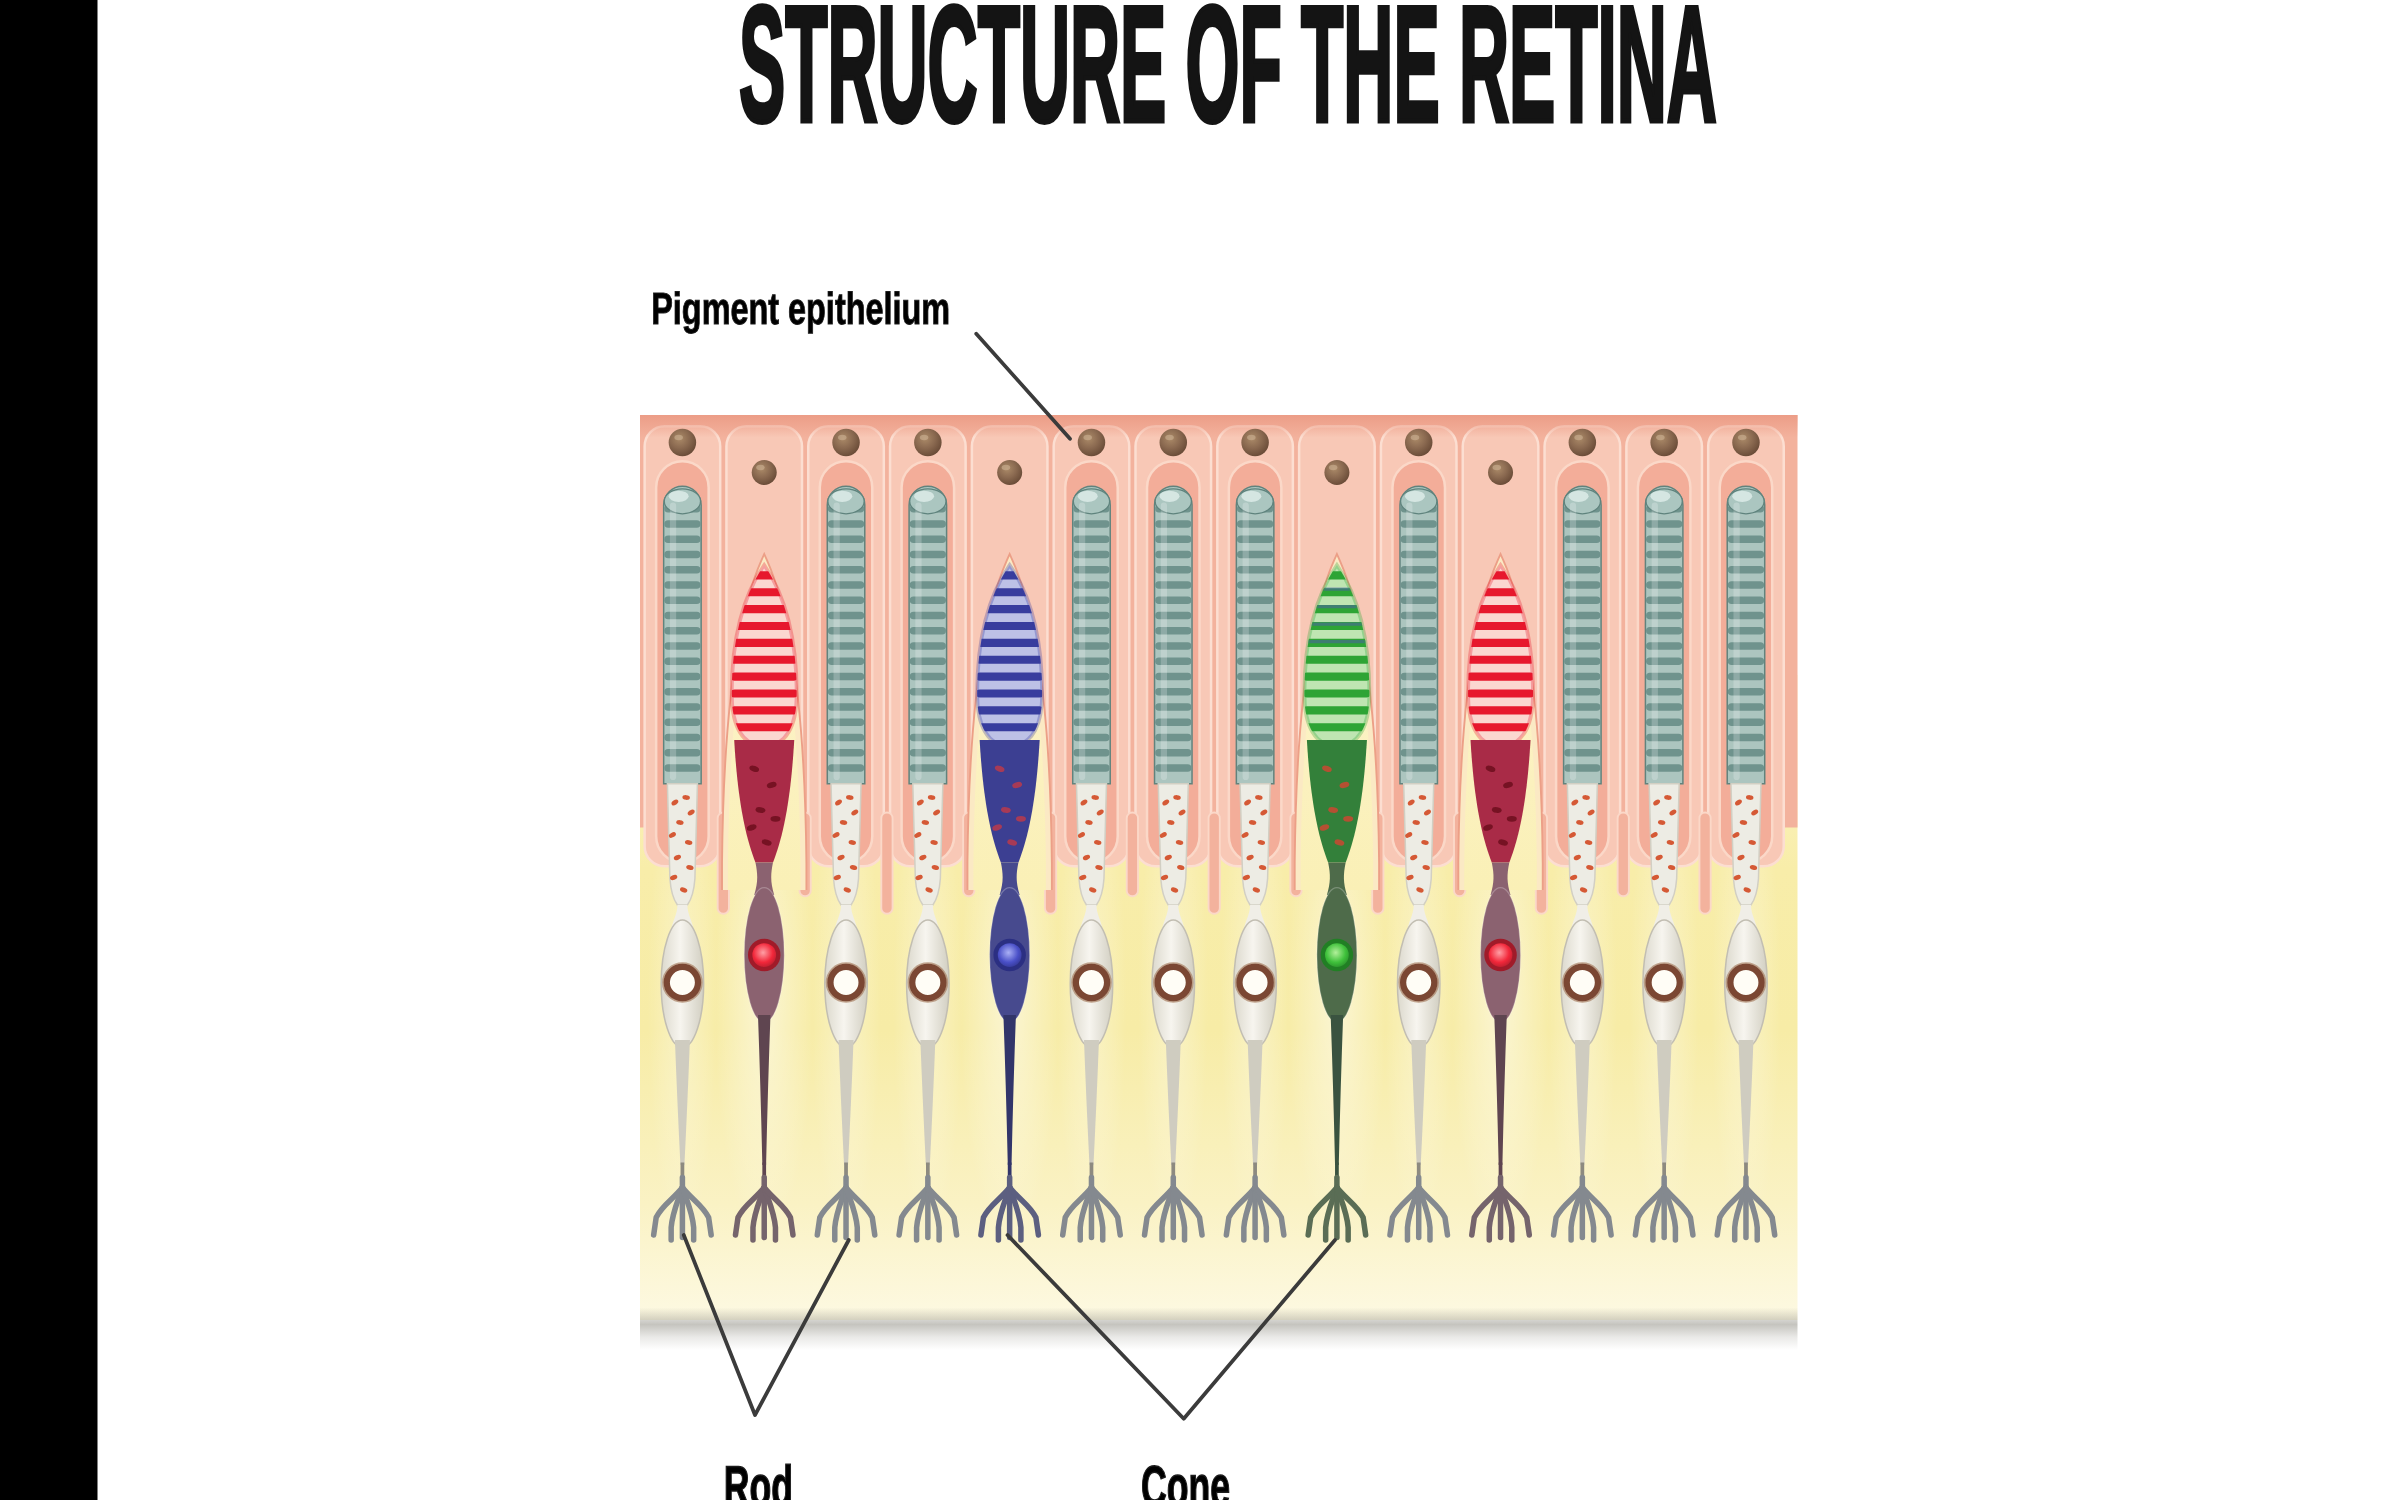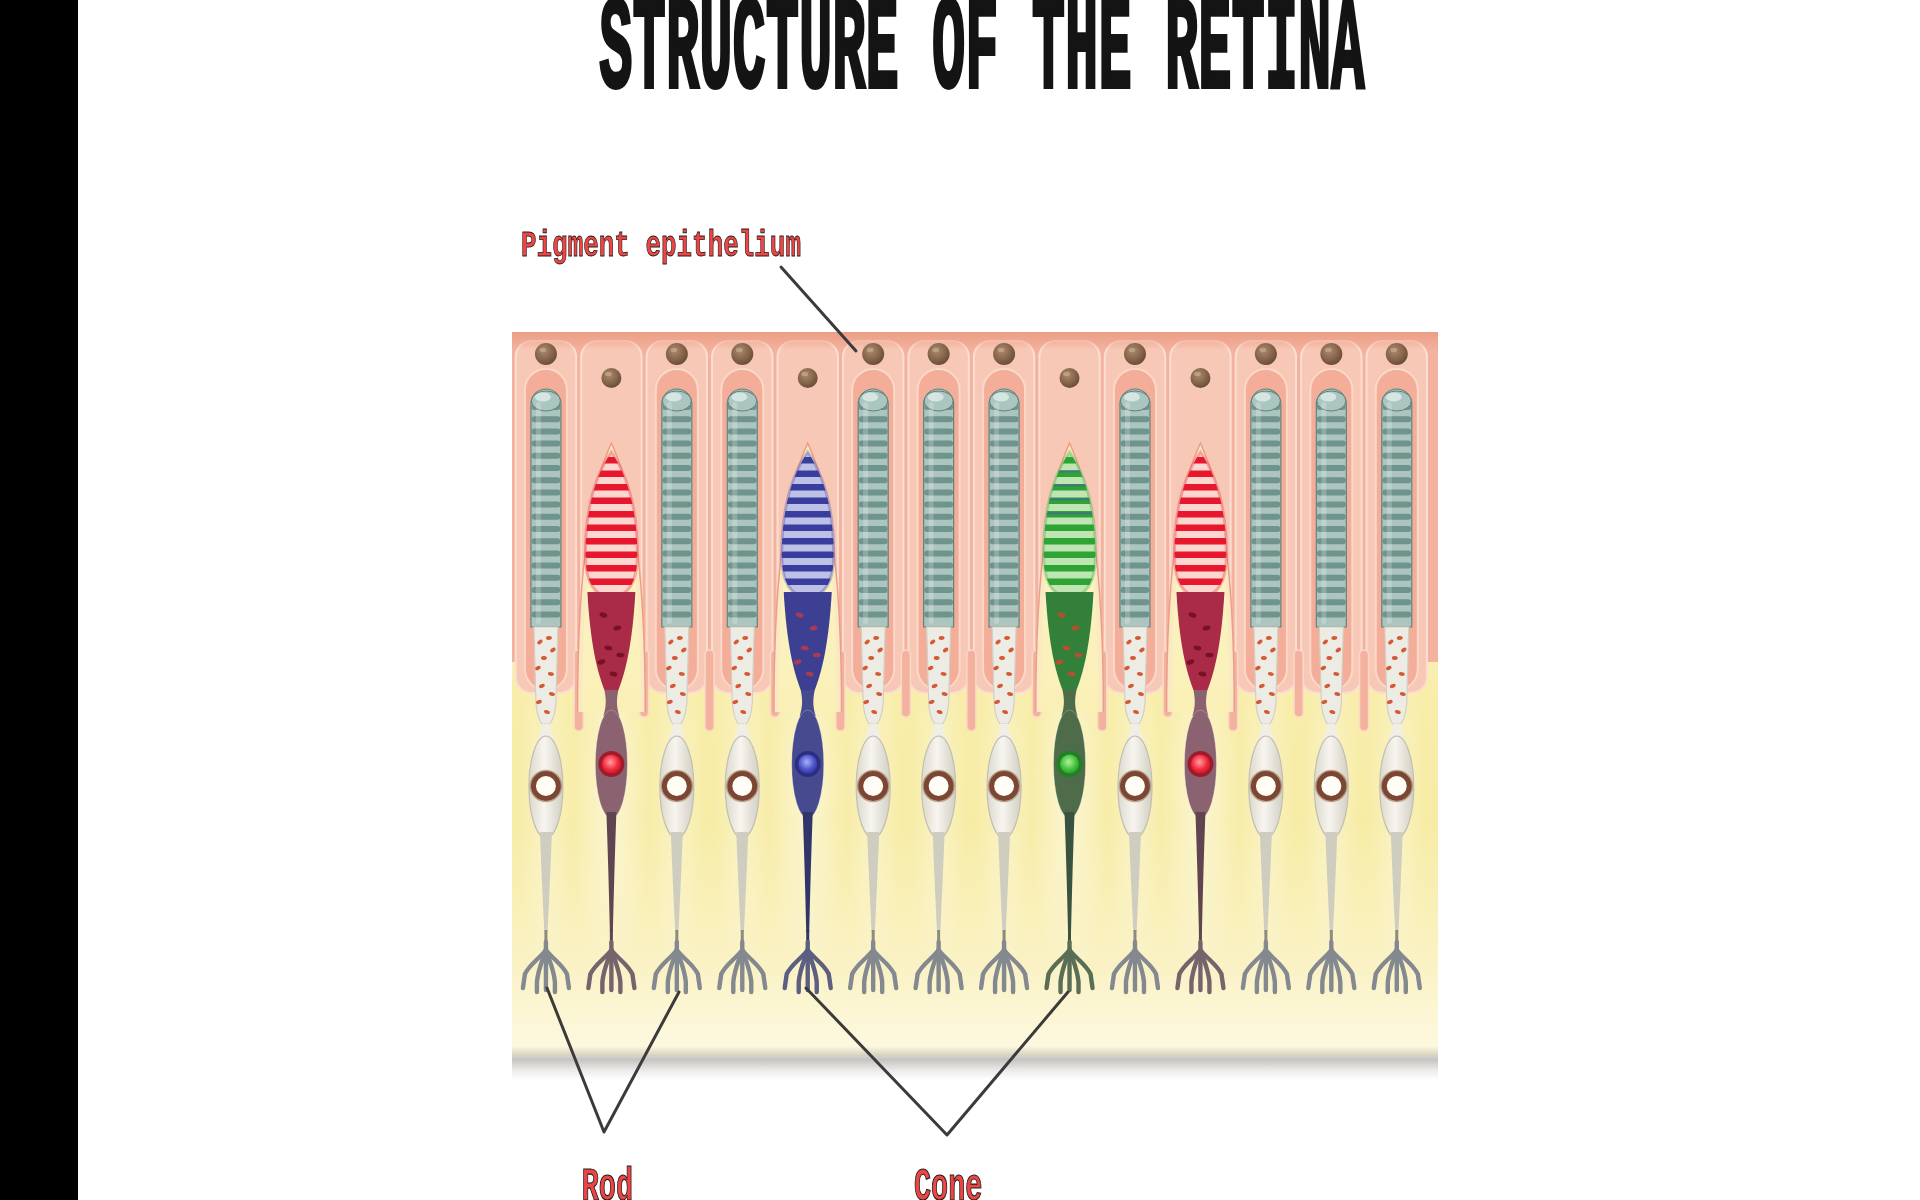--- a/index.html
+++ b/index.html
@@ -1,25 +1,25 @@
 <!DOCTYPE html>
 <html><head>
 <meta charset="utf-8">
 <style>
   html,body{margin:0;padding:0;background:#fff;}
   .stage{position:relative;width:1808px;height:1200px;overflow:hidden;background:#fff;
-         font-family:Liberation Mono, monospace;}
+         font-family:Liberation Sans, sans-serif;}
   .bar{position:absolute;top:0;height:1200px;background:#000;}
   .bar.left{left:0;width:78px;}
   .bar.right{left:1887px;width:33px;}
   .title{position:absolute;left:22px;top:-14px;width:1920px;margin:0;text-align:center;
          font-weight:bold;font-size:132px;line-height:1;color:#141414;
          -webkit-text-stroke:4px #141414;letter-spacing:0px;}
   .title span{display:inline-block;transform:scaleX(0.42);transform-origin:50% 0;white-space:nowrap;}
-  .lbl{position:absolute;color:#ef4444;font-weight:bold;white-space:nowrap;z-index:5;}
+  .lbl{position:absolute;color:#000000;font-weight:bold;white-space:nowrap;z-index:5;}
   .lbl span{display:inline-block;transform-origin:0 0;}
   .lbl.pigment{left:521px;top:226px;font-size:36px;}
   .lbl.pigment span{transform:scaleX(0.72);-webkit-text-stroke:0.8px #1c1c1c;}
   .lbl.rod{left:537px;top:1162px;width:140px;text-align:center;font-size:46px;}
   .lbl.rod span{transform:scaleX(0.62);transform-origin:50% 0;-webkit-text-stroke:1.2px #1c1c1c;}
   .lbl.cone{left:873px;top:1162px;width:150px;text-align:center;font-size:46px;}
   .lbl.cone span{transform:scaleX(0.62);transform-origin:50% 0;-webkit-text-stroke:1.2px #1c1c1c;}
   #diagram{position:absolute;left:0;top:0;width:1920px;height:1200px;z-index:1;}
 </style>
 </head>

